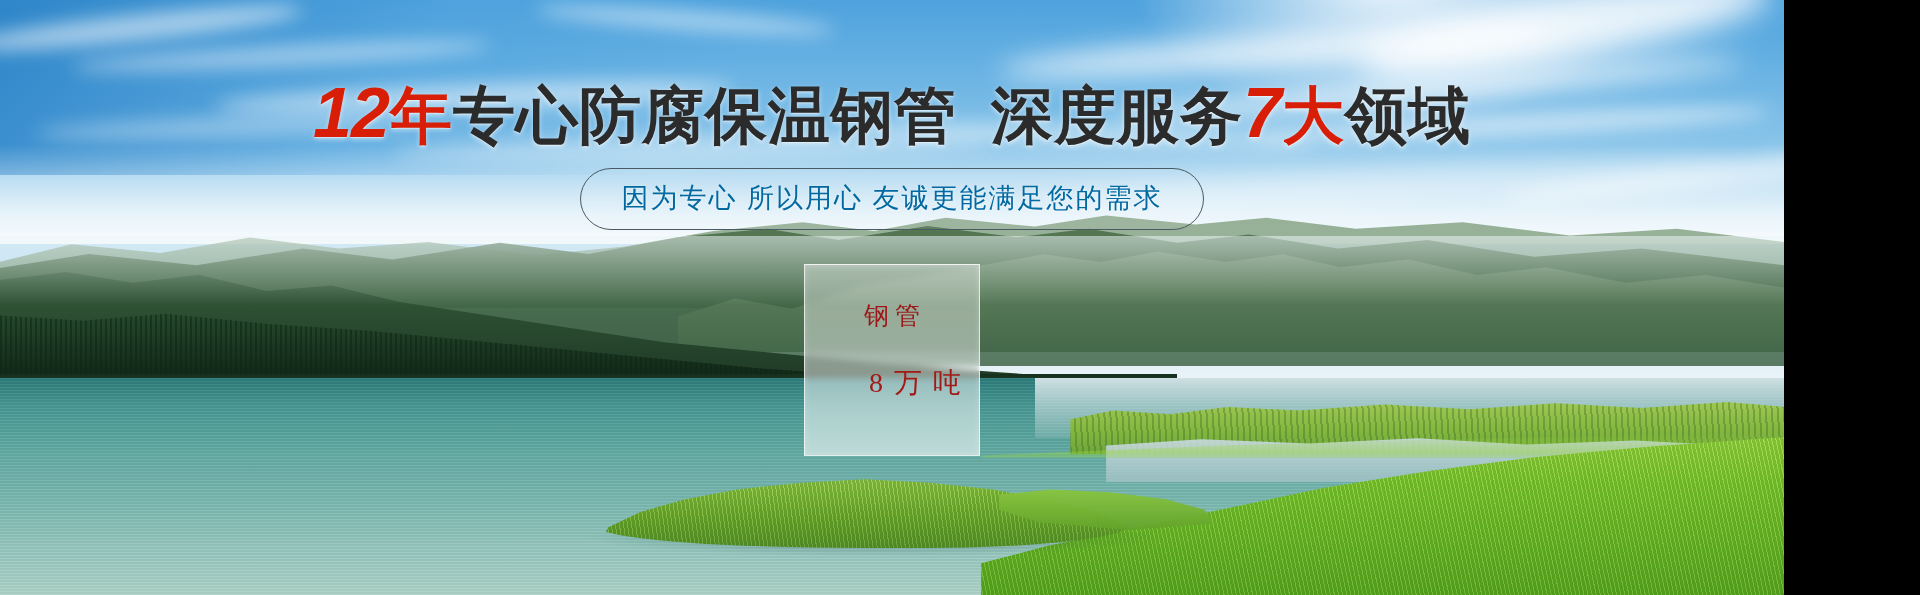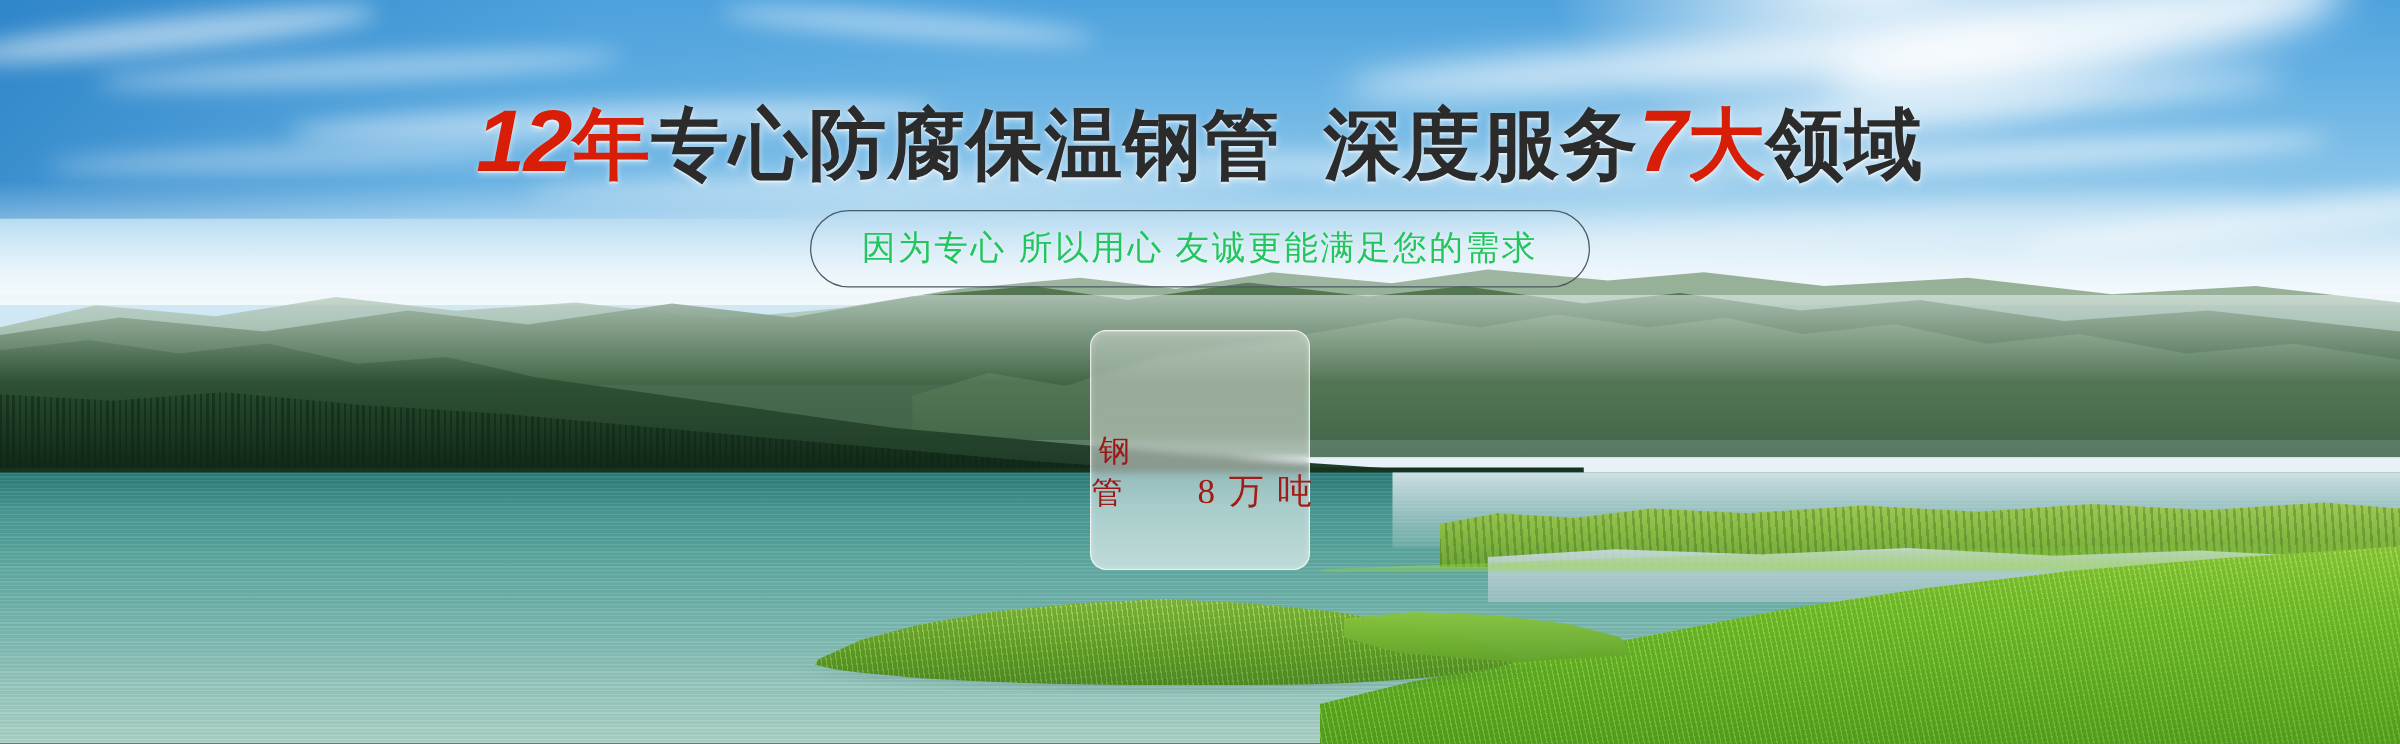--- a/index.html
+++ b/index.html
@@ -1,21 +1,21 @@
 <!DOCTYPE html>
 <html><head>
 <meta charset="utf-8">
 <title>Banner</title>
 <style>
   * { margin:0; padding:0; box-sizing:border-box; }
   html,body { width:1920px; height:595px; overflow:hidden; background:#000; }
   body { font-family:"Liberation Sans","DejaVu Sans",sans-serif; }
 
   .banner {
-    position:relative; width:1920px; height:595px; overflow:hidden;
+    position:relative; width:1784px; height:595px; overflow:hidden;
   }
 
   
   .sky {
     position:absolute; inset:0 0 36% 0;
     background:
       radial-gradient(ellipse 420px 240px at 78% -6%, rgba(255,255,255,.95) 0%, rgba(255,255,255,0) 62%),
       linear-gradient(to bottom, #4ea2dd 0%, #68b2e3 18%, #8cc6ea 40%, #b4dbf0 62%, #d8ecf6 82%, #e9f3f8 100%);
   }
   .sky-left-deep {
@@ -171,37 +171,37 @@
   .headline .gap { display:inline-block; width:34px; }
 
   .subtitle-wrap {
     position:absolute; left:0; right:0; top:168px; text-align:center;
   }
   .subtitle {
     display:inline-block;
     padding:11px 40px 13px;
     border:1.6px solid #4a5a62;
     border-radius:999px;
-    font-size:27px; color:#22c55e; letter-spacing:2px; white-space:nowrap;
+    font-size:27px; color:#0369a1; letter-spacing:2px; white-space:nowrap;
     background:rgba(255,255,255,.06);
     text-shadow:0 1px 3px rgba(255,255,255,.6);
   }
 
   
   .cards {
     position:absolute; left:0; right:0; top:264px;
     display:flex; justify-content:center; align-items:flex-start; gap:22px;
   }
   .card {
     width:176px; height:192px;
-    border-radius:13px;
+    border-radius:0;
     border:1px solid rgba(255,255,255,.72);
     background:linear-gradient(to bottom, rgba(255,255,255,.34) 0%, rgba(255,255,255,.46) 45%, rgba(255,255,255,.58) 100%);
     backdrop-filter:blur(3px);
-    display:flex; flex-direction:row; align-items:center;
+    display:flex; flex-direction:column; align-items:center;
     padding-top:34px;
     box-shadow:0 1px 6px rgba(255,255,255,.25) inset;
   }
   .card-label {
     font-size:25px; color:#9c1718; letter-spacing:6px;
     text-indent:6px; font-weight:500;
   }
   .card-value {
     margin-top:32px;
     font-size:28px; color:#a31a17; letter-spacing:2px;

